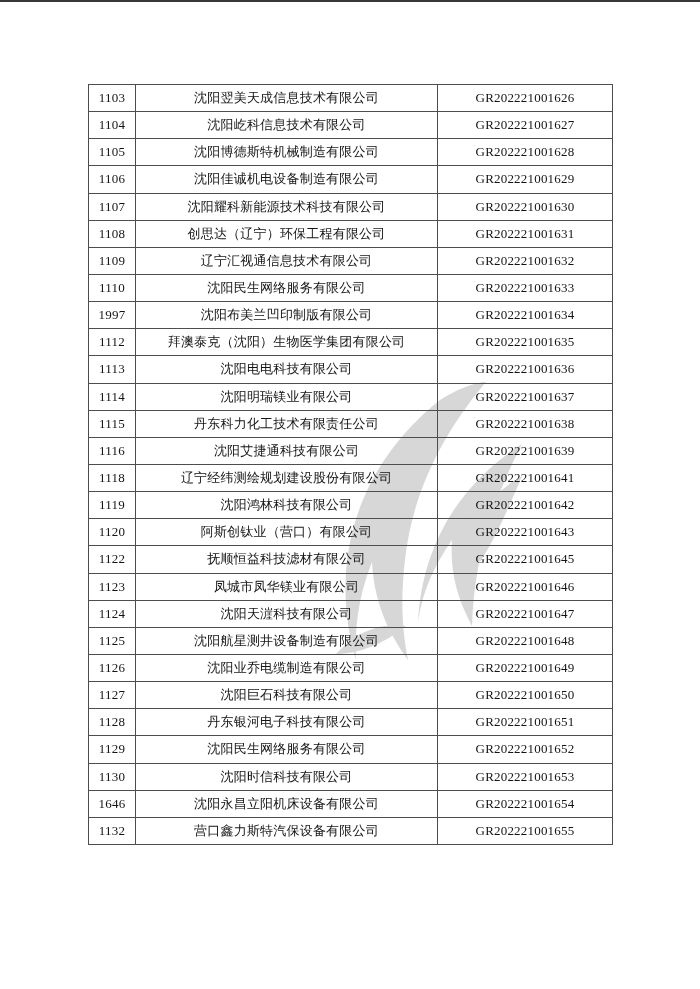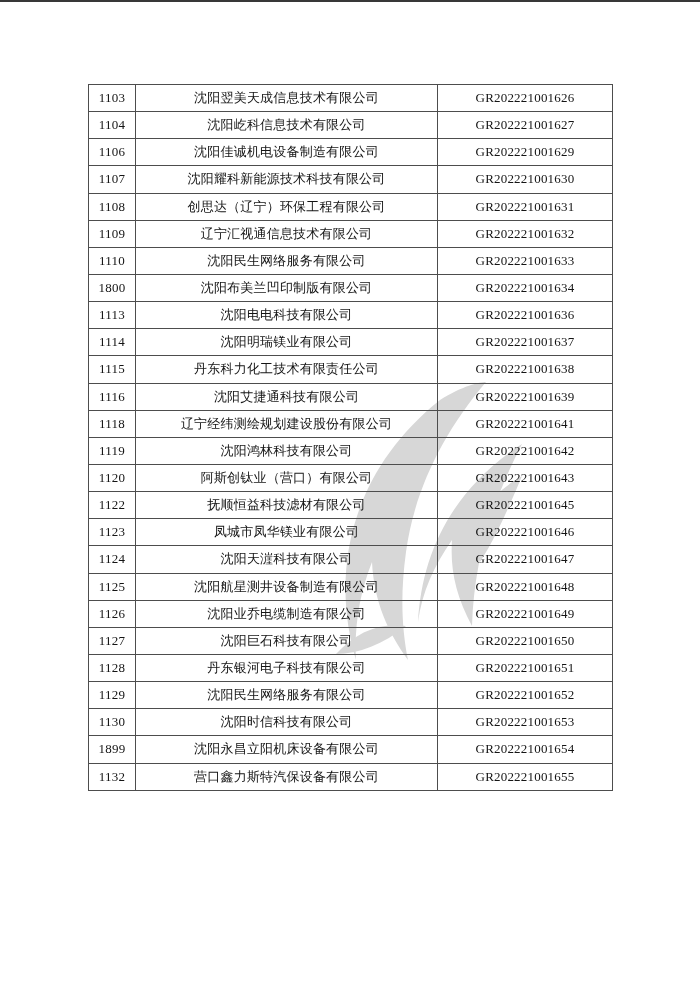--- a/index.html
+++ b/index.html
@@ -89,20 +89,25 @@
             <td>1103</td>
             <td>沈阳翌美天成信息技术有限公司</td>
             <td>GR202221001626</td>
           </tr>
           <tr>
             <td>1104</td>
             <td>沈阳屹科信息技术有限公司</td>
             <td>GR202221001627</td>
           </tr>
           <tr>
+            <td>1105</td>
+            <td>沈阳博德斯特机械制造有限公司</td>
+            <td>GR202221001628</td>
+          </tr>
+          <tr>
             <td>1106</td>
             <td>沈阳佳诚机电设备制造有限公司</td>
             <td>GR202221001629</td>
           </tr>
           <tr>
             <td>1107</td>
             <td>沈阳耀科新能源技术科技有限公司</td>
             <td>GR202221001630</td>
           </tr>
           <tr>
@@ -114,23 +119,28 @@
             <td>1109</td>
             <td>辽宁汇视通信息技术有限公司</td>
             <td>GR202221001632</td>
           </tr>
           <tr>
             <td>1110</td>
             <td>沈阳民生网络服务有限公司</td>
             <td>GR202221001633</td>
           </tr>
           <tr>
-            <td>1800</td>
+            <td>1997</td>
             <td>沈阳布美兰凹印制版有限公司</td>
             <td>GR202221001634</td>
+          </tr>
+          <tr>
+            <td>1112</td>
+            <td>拜澳泰克（沈阳）生物医学集团有限公司</td>
+            <td>GR202221001635</td>
           </tr>
           <tr>
             <td>1113</td>
             <td>沈阳电电科技有限公司</td>
             <td>GR202221001636</td>
           </tr>
           <tr>
             <td>1114</td>
             <td>沈阳明瑞镁业有限公司</td>
             <td>GR202221001637</td>
@@ -199,21 +209,21 @@
             <td>1129</td>
             <td>沈阳民生网络服务有限公司</td>
             <td>GR202221001652</td>
           </tr>
           <tr>
             <td>1130</td>
             <td>沈阳时信科技有限公司</td>
             <td>GR202221001653</td>
           </tr>
           <tr>
-            <td>1899</td>
+            <td>1646</td>
             <td>沈阳永昌立阳机床设备有限公司</td>
             <td>GR202221001654</td>
           </tr>
           <tr>
             <td>1132</td>
             <td>营口鑫力斯特汽保设备有限公司</td>
             <td>GR202221001655</td>
           </tr>
         </tbody>
     </table>

